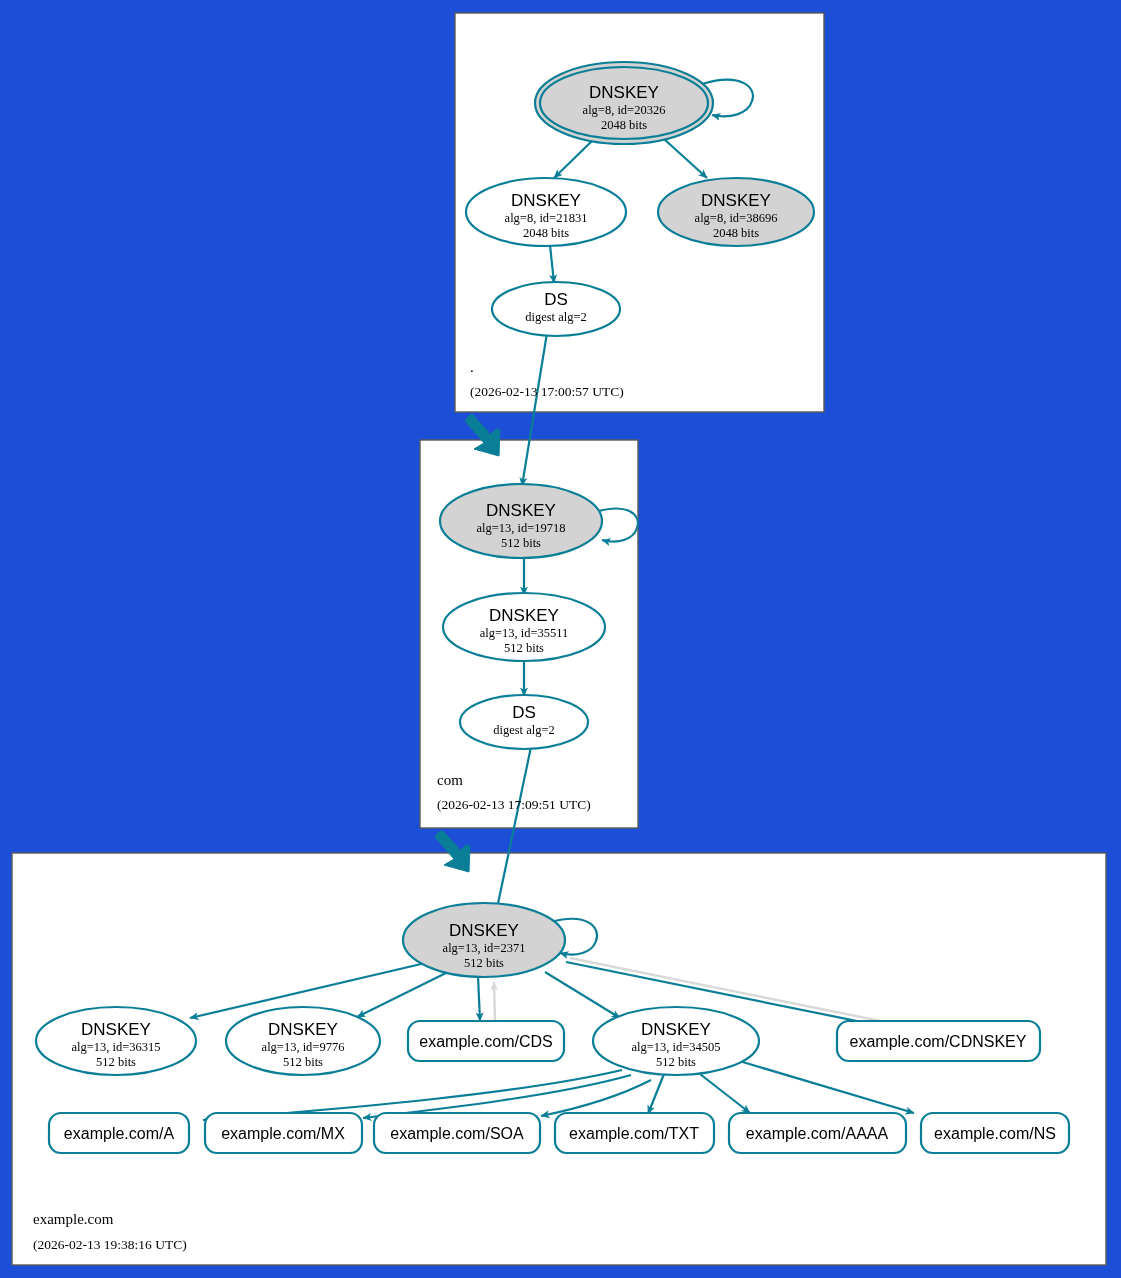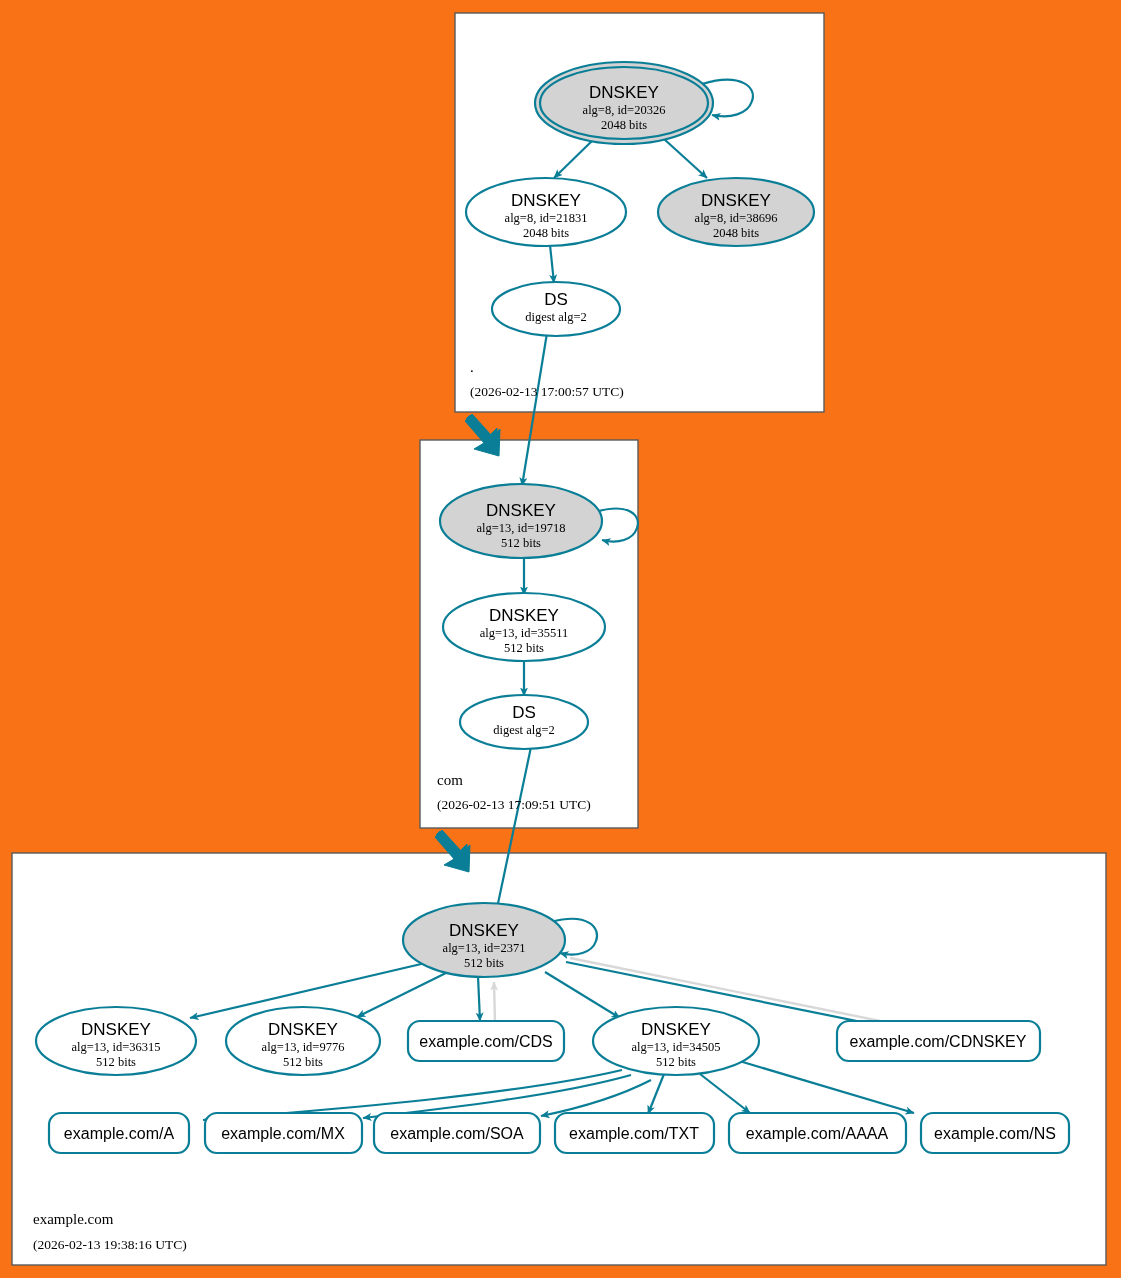--- a/index.html
+++ b/index.html
@@ -7,21 +7,21 @@
     padding: 0;
     background: #ffffff;
   }
   body {
     font-family: "Liberation Sans", sans-serif;
   }
   #canvas {
     position: relative;
     width: 1121px;
     height: 1278px;
-    background: #f97316;
+    background: #1d4ed8;
     overflow: hidden;
   }
   svg#graph {
     position: absolute;
     top: 0;
     left: 0;
     width: 1121px;
     height: 1278px;
   }
   .zone-box {

